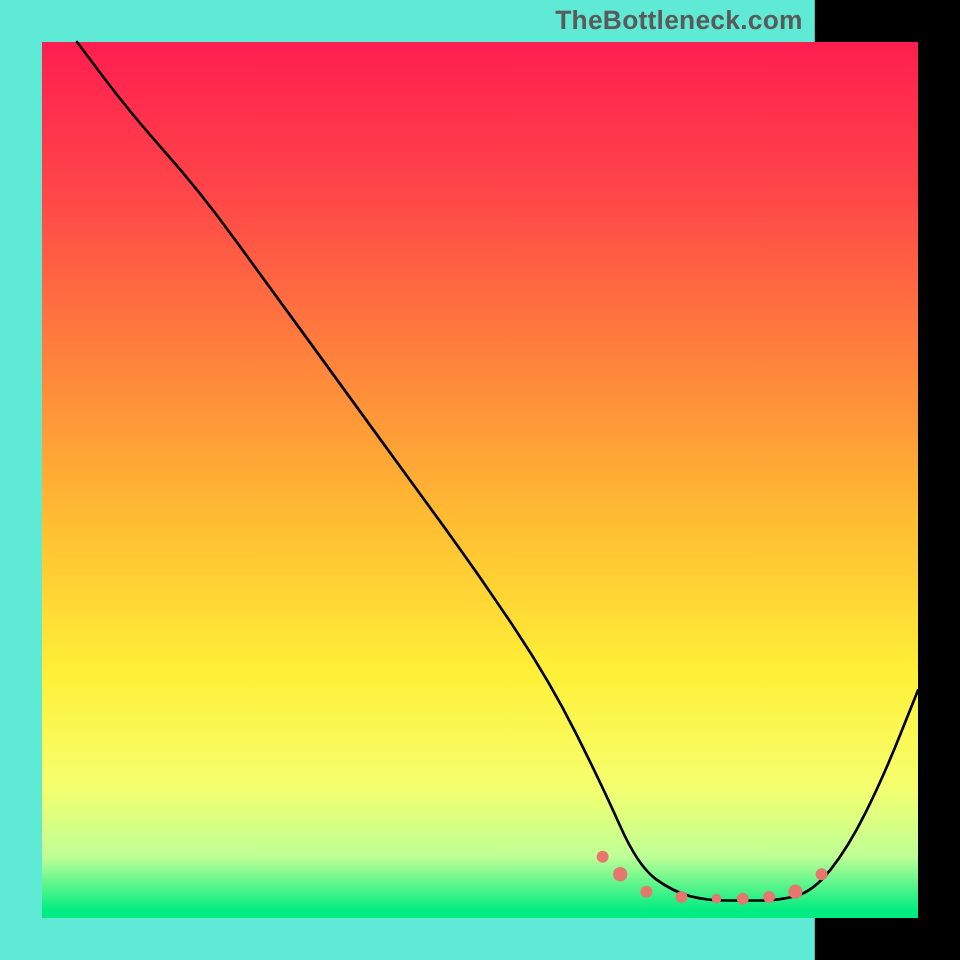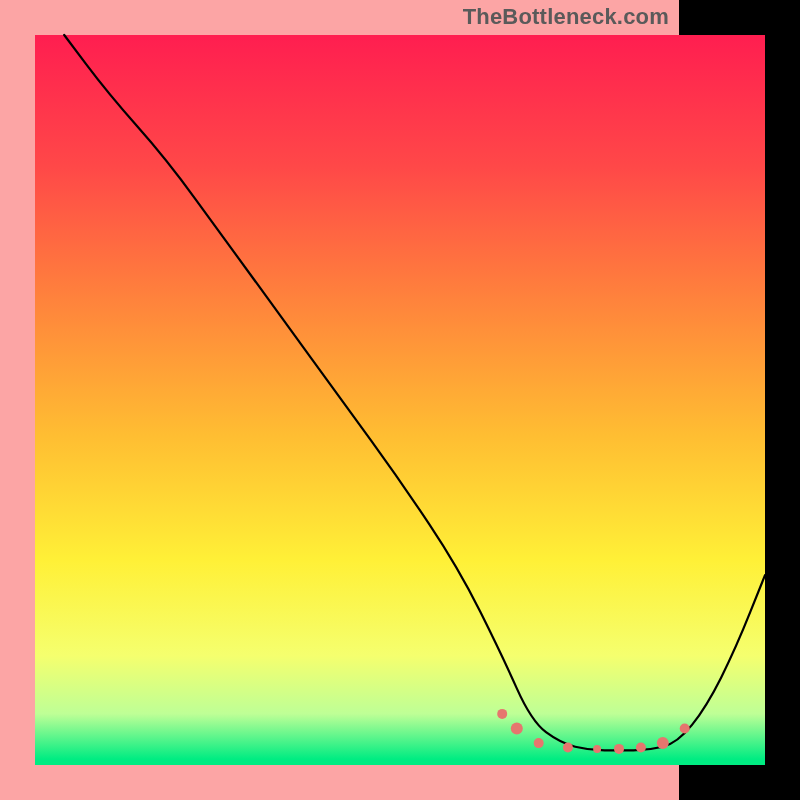--- a/index.html
+++ b/index.html
@@ -8,21 +8,21 @@
     width: 800px;
     height: 800px;
     background: #000;
     overflow: hidden;
     font-family: Arial, Helvetica, sans-serif;
   }
   .outer {
     position: relative;
     width: 679px;
     height: 800px;
-    background: #fca5a5;
+    background: #5eead4;
   }
   .attribution {
     position: absolute;
     top: 4px;
     right: 10px;
     color: #5a5a5a;
     font-size: 22px;
     font-weight: 600;
     letter-spacing: 0.2px;
     user-select: none;

